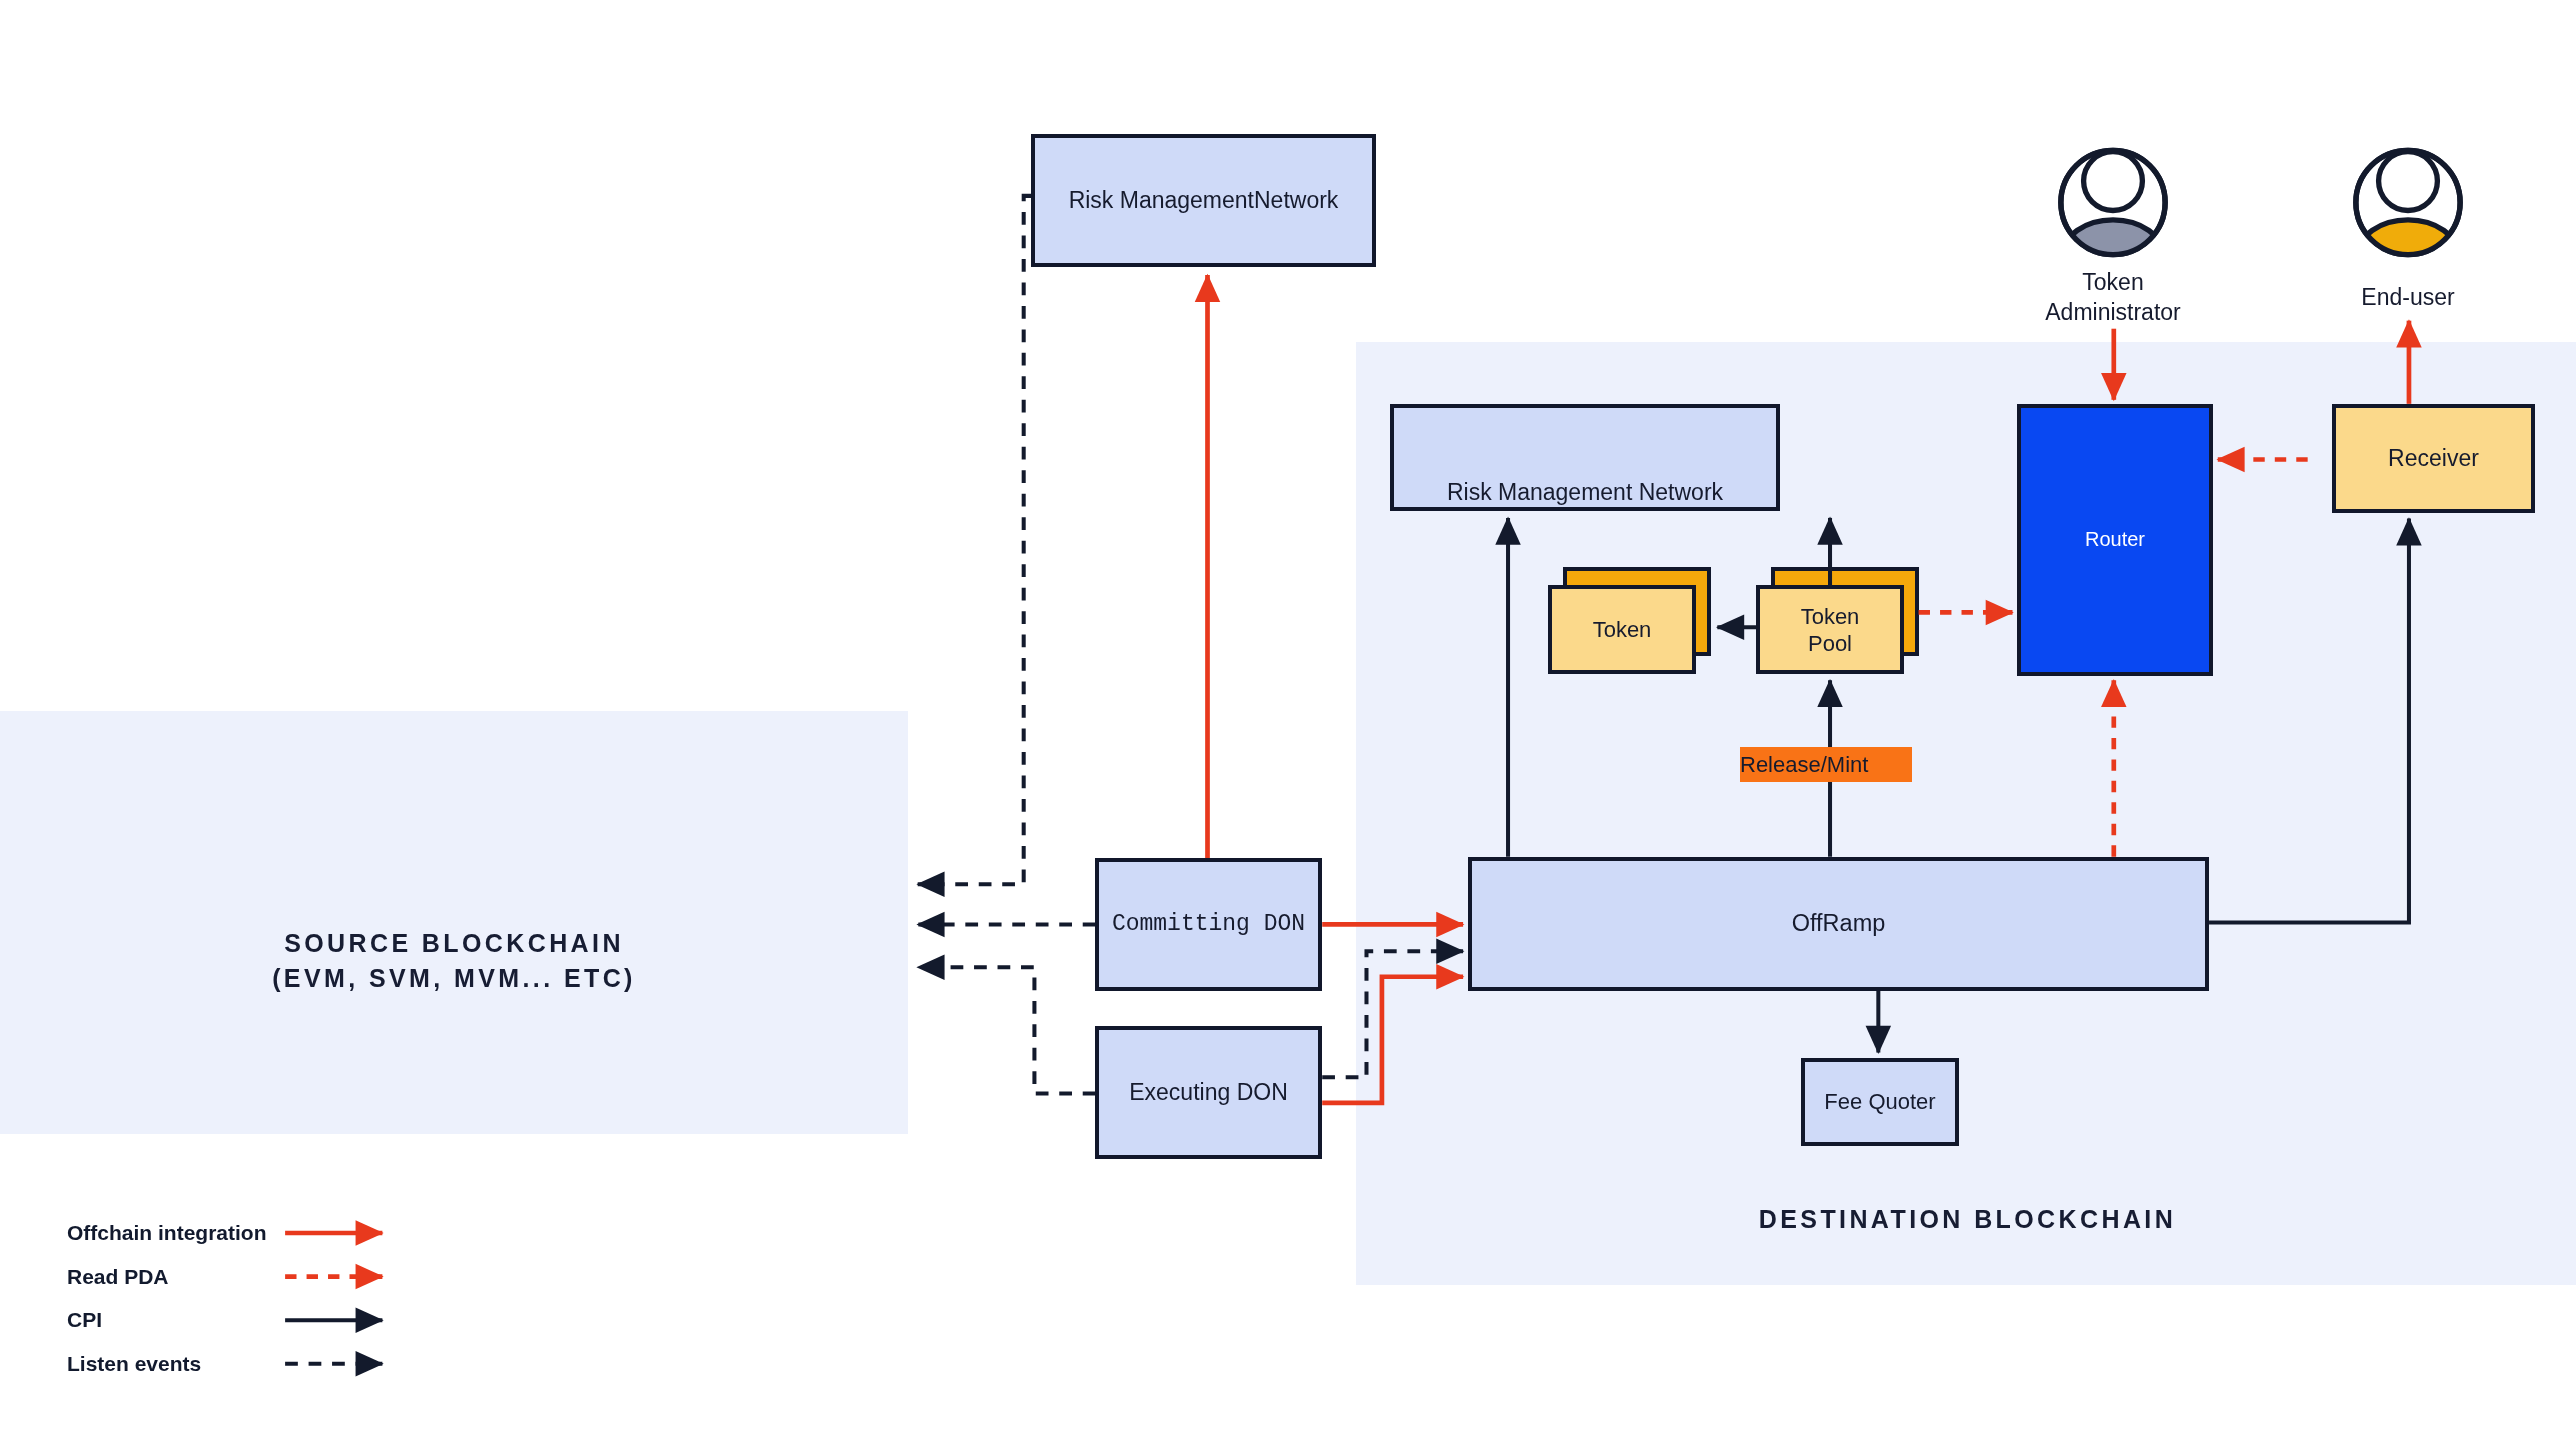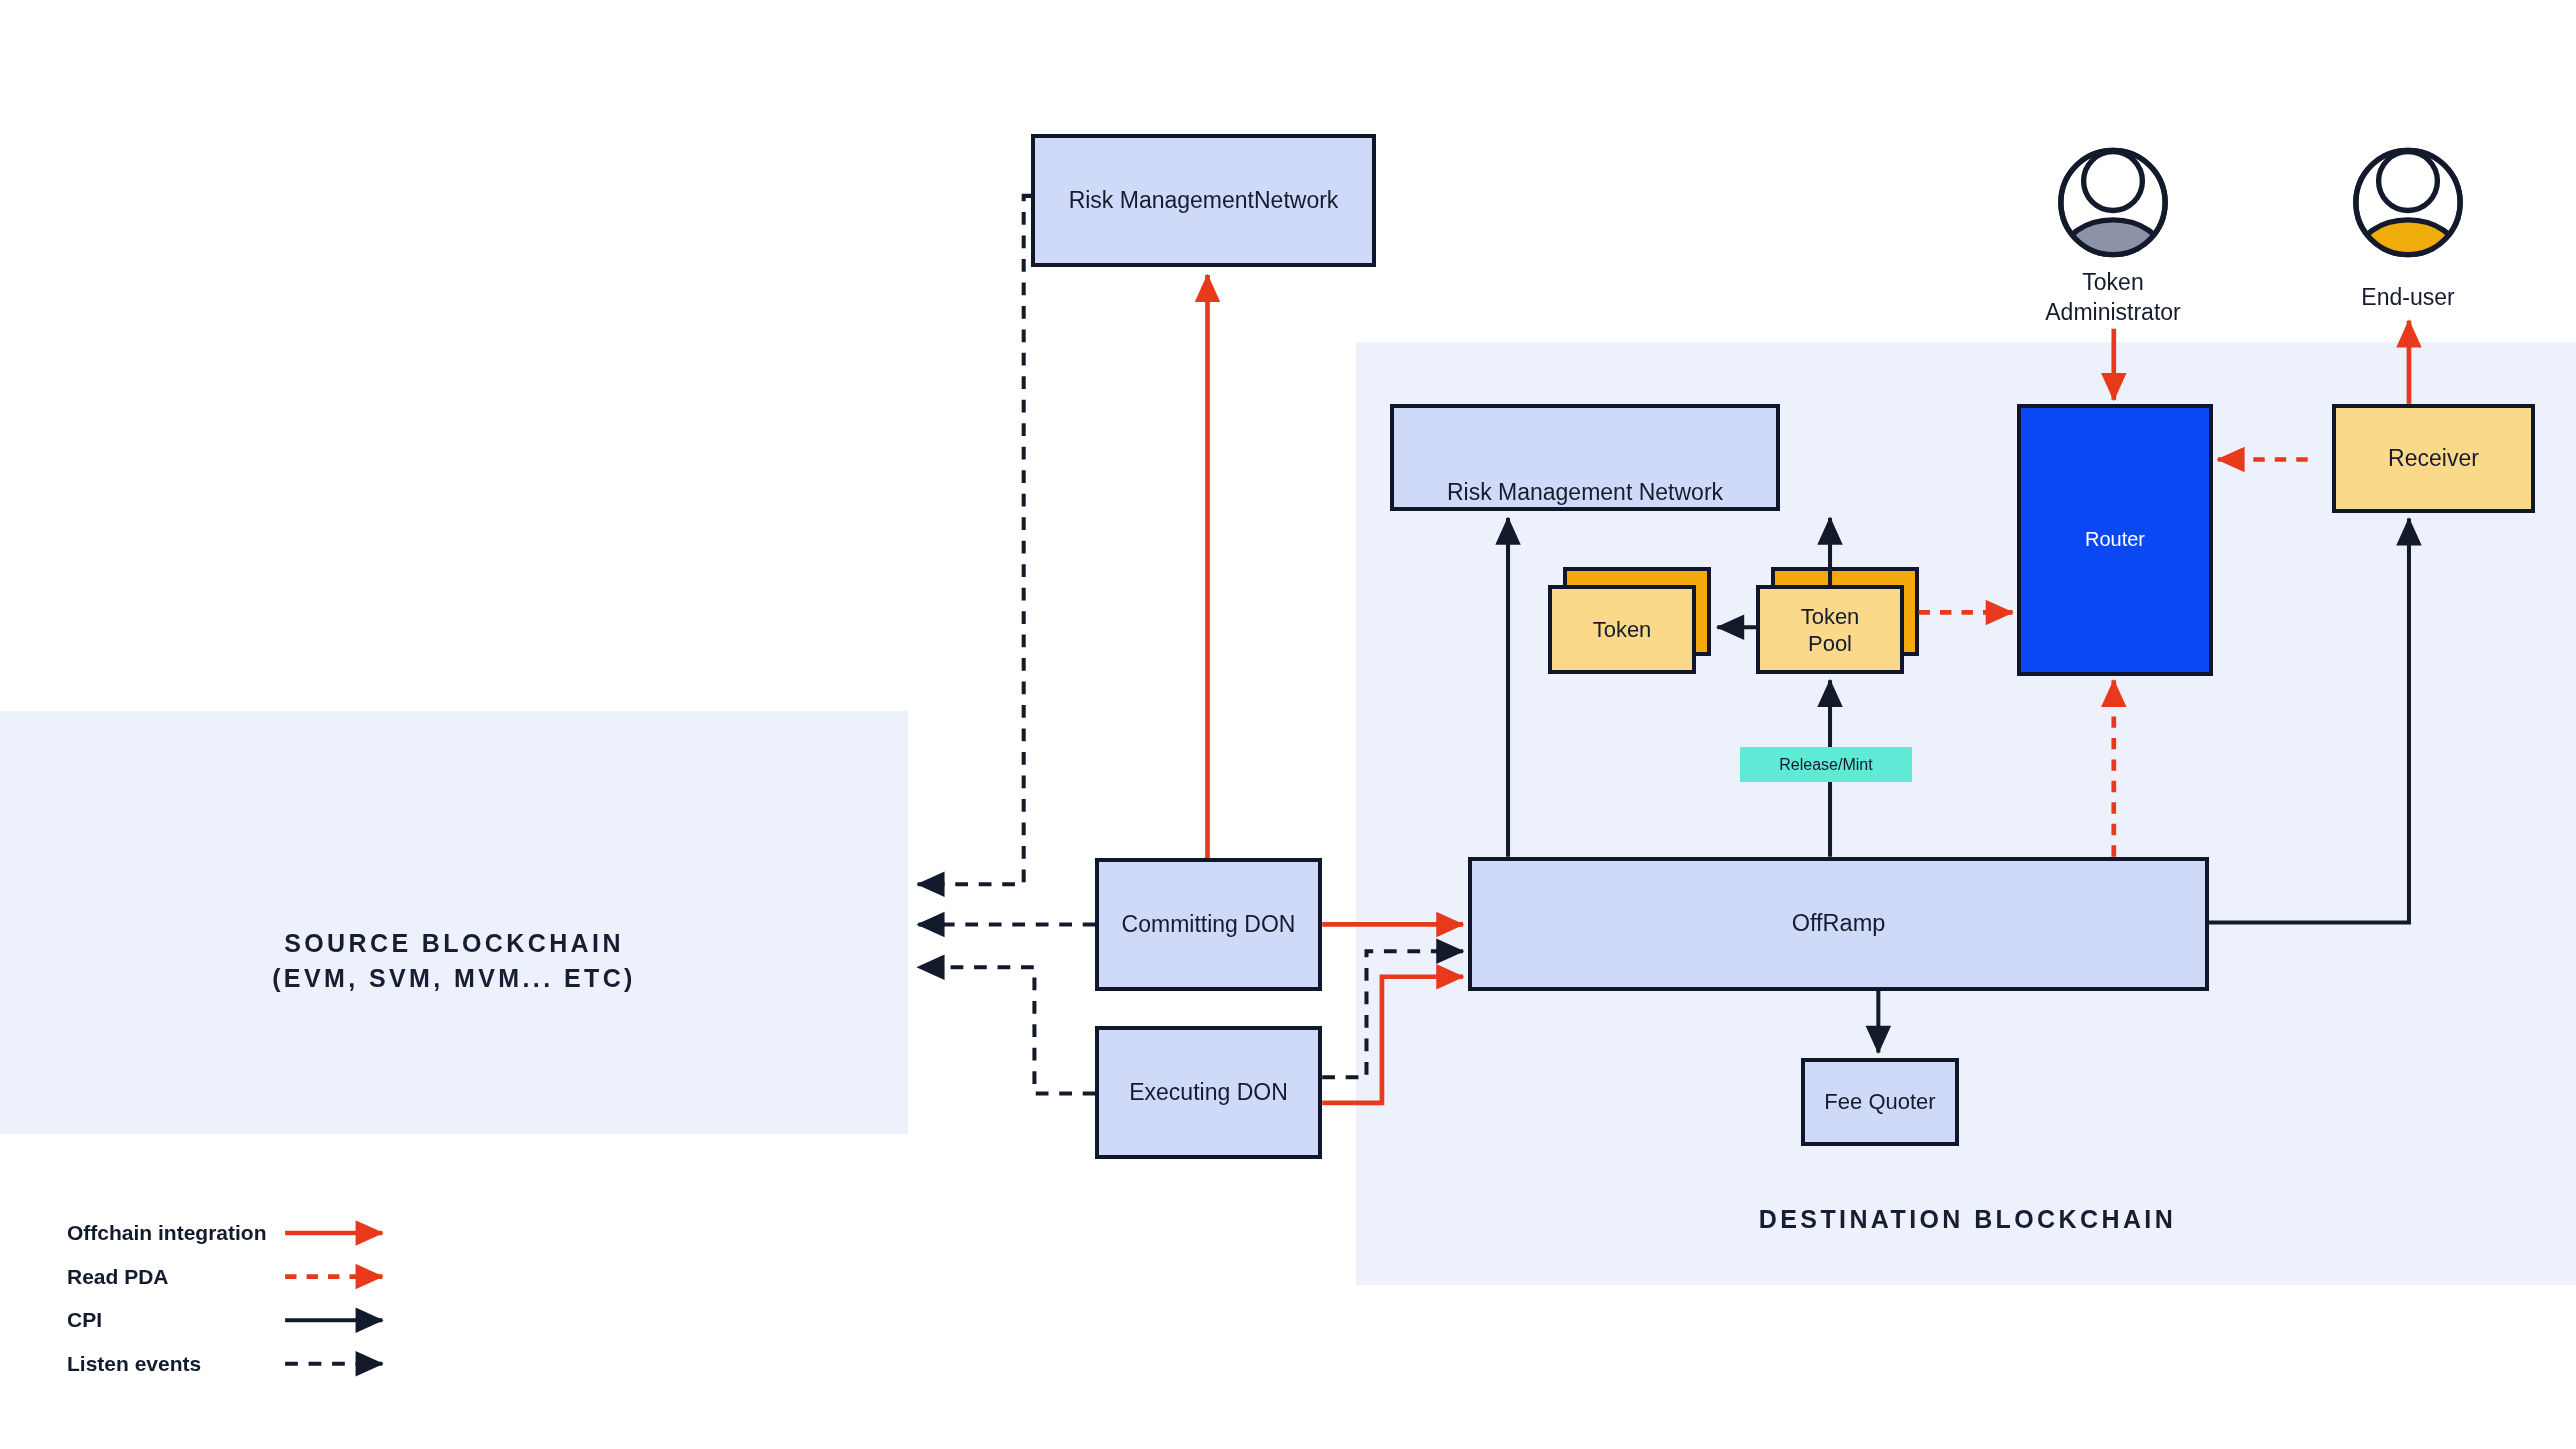--- a/index.html
+++ b/index.html
@@ -24,21 +24,21 @@
   #source-title { left: 0; top: 894px; width: 908px; margin-top: 32px; }
   #dest-title { left: 1699px; top: 1202px; width: 537px; }
 
   .node {
     position: absolute; z-index: 3; box-sizing: border-box;
     background: #CFDAF8; border: 4px solid #11172B;
     display: flex; align-items: center; justify-content: center;
     text-align: center; font-size: 23px; line-height: 29.5px; font-weight: 500; color: #161B2E;
   }
   #rmn-top       { left: 1031px; top: 134px;  width: 345px;  height: 133px; }
-  #committing-don{ left: 1095px; top: 858px; width: 227px;  height: 133px; }
+  #committing-don{ left: 1095px; top: 858px; width: 227px;  height: 133px; font-family: Liberation Mono, monospace; }
   #executing-don { left: 1095px; top: 1026px; width: 227px;  height: 133px; }
   #rmn-dest      { left: 1390px; top: 404px;  width: 390px;  height: 107px; align-items: flex-end; }
   #offramp       { left: 1468px; top: 857px; width: 741px; height: 134px; font-size: 23.5px; }
   #fee-quoter    { left: 1801px; top: 1058px; width: 158px;  height: 88px; font-size: 22px; }
   #router        { left: 2017px; top: 404px;  width: 196px;  height: 272px;
                    background: #0948F2; color: #ffffff; font-size: 20px; font-weight: 400; }
   #receiver      { left: 2308px; top: 404px;  width: 203px;  height: 109px; background: #FBD98B; margin-left: 24px; }
 
   .card-back {
     position: absolute; z-index: 3; box-sizing: border-box;
@@ -62,22 +62,22 @@
   #avatar-end-user    { left: 2351px; top: 141px; }
   .actor-label {
     position: absolute; z-index: 3; text-align: center;
     font-size: 23px; line-height: 30px; font-weight: 500; color: #161B2E;
   }
   #token-admin-label { left: 1979px; top: 267px; width: 268px; }
   #end-user-label    { left: 2274px; top: 282px; width: 268px; }
 
   #release-mint-label {
     position: absolute; z-index: 6; left: 1740px; top: 747px; width: 172px;
-    background: #5eead4; text-align: center;
-    font-size: 16px; line-height: 35px; font-weight: 500; color: #161B2E;
+    background: #f97316; 
+    font-size: 22px; line-height: 35px; font-weight: 500; color: #161B2E;
   }
 
   #edges { position: absolute; left: 0; top: 0; z-index: 5; pointer-events: none; }
 
   .legend-label {
     position: absolute; z-index: 2;
     font-size: 21px; font-weight: 700; color: #121A2E; line-height: 29.5px;
   }
   #legend-label-0 { left: 67px; top: 1218px; }
   #legend-label-1 { left: 67px; top: 1262px; }

